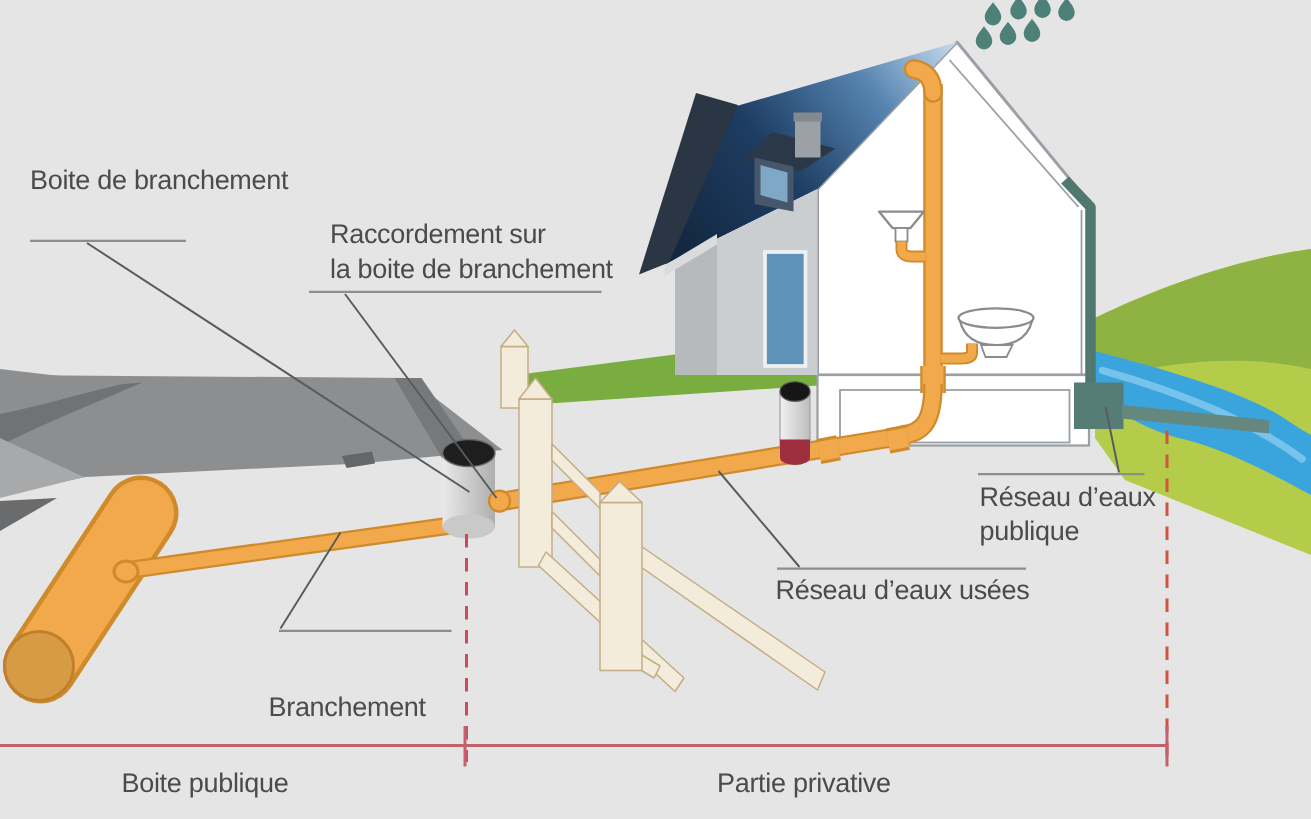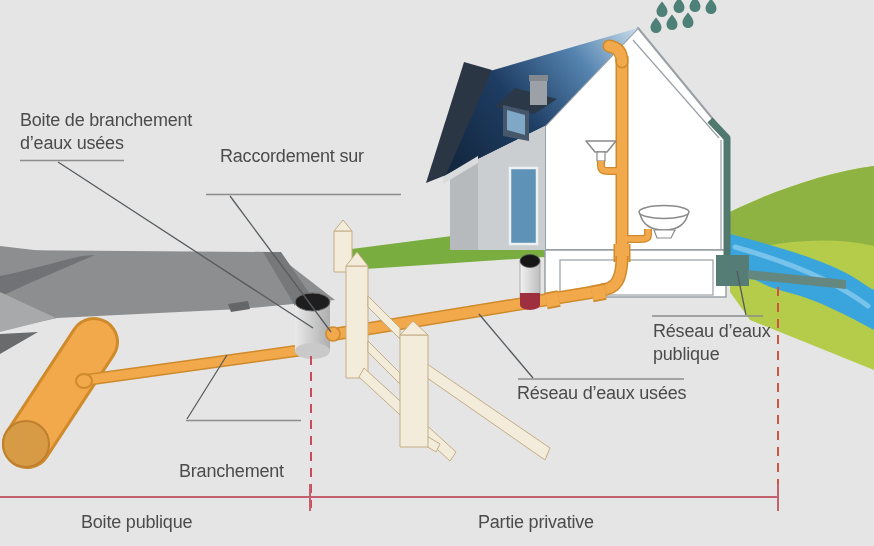--- a/index.html
+++ b/index.html
@@ -171,25 +171,25 @@
     <line x1="311" y1="356" x2="311" y2="508" stroke="#cb4a59" stroke-width="2" stroke-dasharray="9 7"></line>
     <line x1="778" y1="287" x2="778" y2="508" stroke="#d0543f" stroke-width="2" stroke-dasharray="9 7"></line>
     <line x1="0" y1="497" x2="778" y2="497" stroke="#c4616f" stroke-width="2"></line>
     <line x1="310" y1="484" x2="310" y2="511" stroke="#c4616f" stroke-width="2"></line>
     <line x1="778" y1="484" x2="778" y2="511" stroke="#c4616f" stroke-width="2"></line>
   </g>
 </svg>
 
 <div class="lbl" style="left:20px;top:109px;">
   <span>Boite de branchement</span><br>
-  <span>d’eaux usées</span>
 </div>
 
 <div class="lbl" style="left:220px;top:145px;">
   <span>Raccordement sur</span><br>
+  <span>la boite de branchement</span>
 </div>
 
 <div class="lbl" style="left:179px;top:424px;margin-top:36px;">
   <span>Branchement</span>
 </div>
 
 <div class="lbl" style="left:517px;top:382px;">
   <span>Réseau d’eaux usées</span>
 </div>
 

